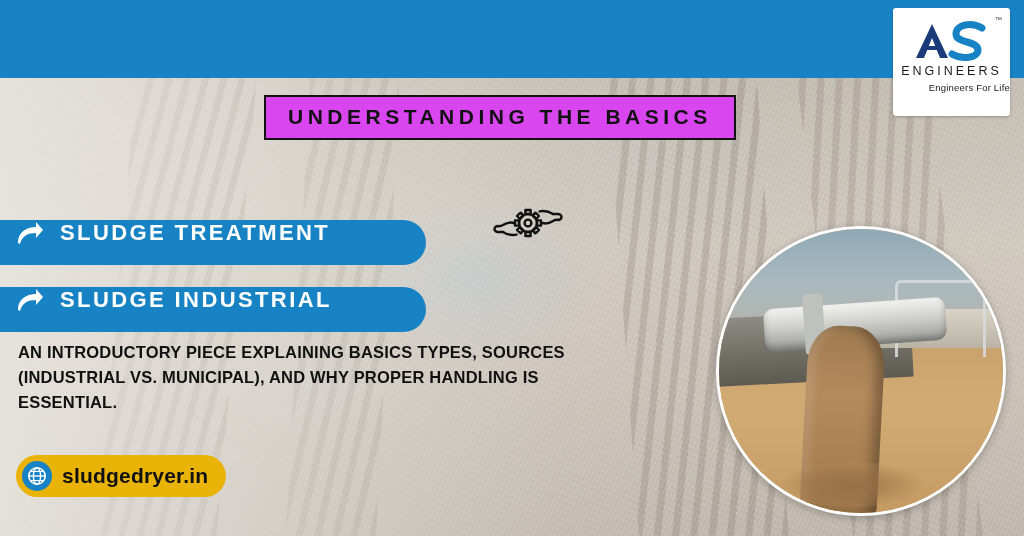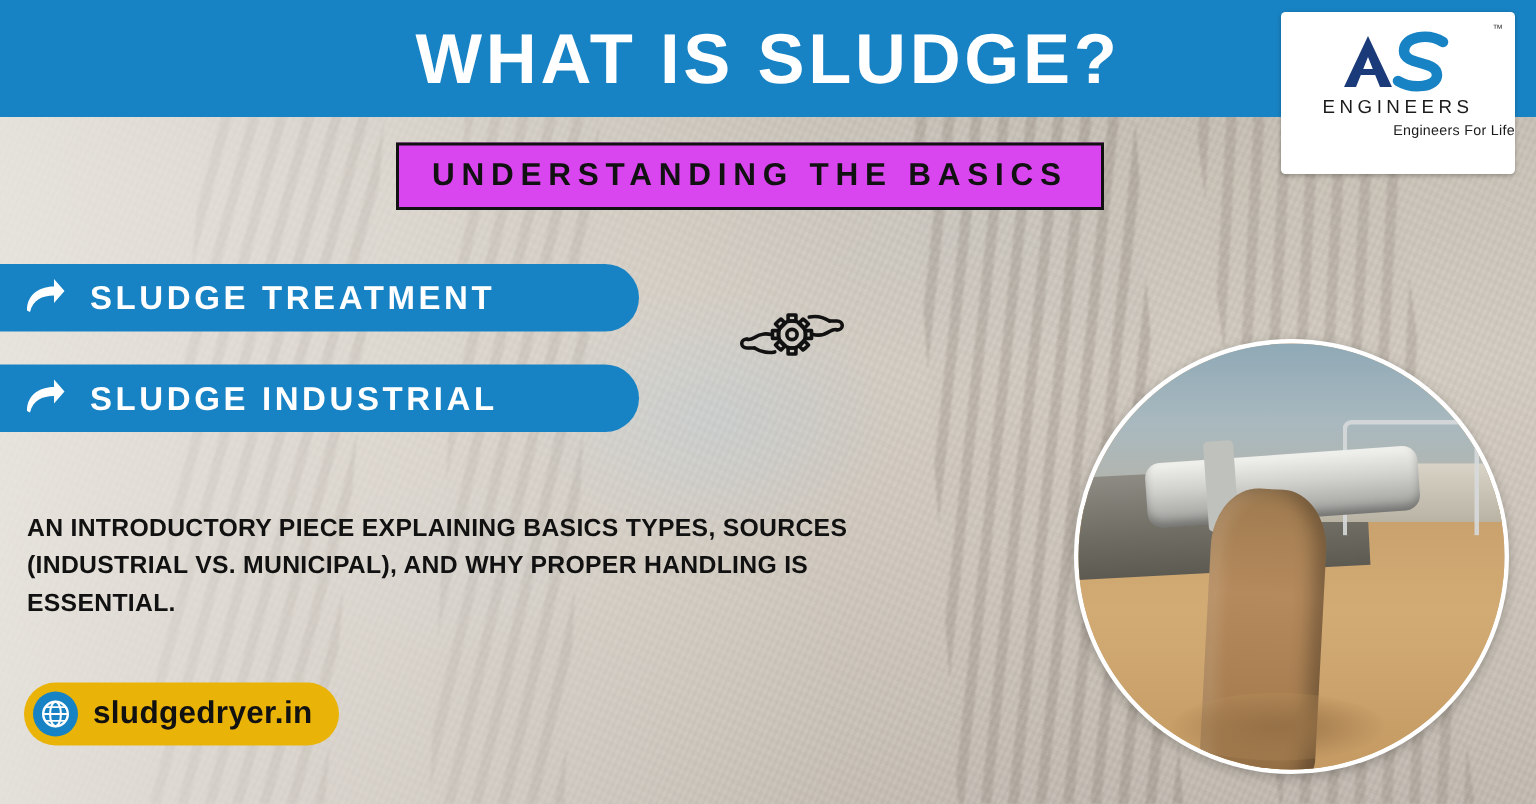--- a/index.html
+++ b/index.html
@@ -83,21 +83,21 @@
     font-size: 47px;
     font-weight: bold;
     letter-spacing: 2.5px;
   }
 
   
   .logo-box {
     position: absolute;
     right: 14px;
     top: 8px;
-    width: 156px;
+    width: 117px;
     height: 108px;
     background: #ffffff;
     border-radius: 3px;
     box-shadow: 0 1px 3px rgba(0,0,0,0.25);
     text-align: center;
   }
   .logo-mark {
     position: relative;
     margin-top: 10px;
     height: 44px;
@@ -141,22 +141,22 @@
 
   
   .pill {
     position: absolute;
     left: 0;
     height: 45px;
     background: #1883c4;
     border-top-right-radius: 24px;
     border-bottom-right-radius: 24px;
     display: flex;
-    align-items: center;
     padding-left: 14px;
+    margin-top: 44px;
   }
   .pill.p1 { top: 176px; width: 412px; }
   .pill.p2 { top: 243px; width: 412px; }
   .pill-icon {
     width: 30px;
     height: 30px;
     margin-right: 16px;
     flex: 0 0 auto;
   }
   .pill-label {
@@ -323,21 +323,20 @@
   <div class="bg-photo">
     <div class="tread t1"></div>
     <div class="tread t2"></div>
     <div class="tread t3"></div>
     <div class="tread t4"></div>
     <div class="grain"></div>
     <div class="veil"></div>
   </div>
 
   <div class="header-band"></div>
-  <div class="header-title">WHAT IS SLUDGE?</div>
 
   <div class="logo-box">
     <div class="logo-tm">™</div>
     <div class="logo-mark">
       <svg width="84" height="44" viewBox="0 0 84 44" xmlns="http://www.w3.org/2000/svg">
         <path d="M6 40 L22 6 L38 40 L30 40 L22 20 L14 40 Z" fill="#1b3a7a"></path>
         <rect x="13" y="28" width="18" height="4" fill="#1b3a7a"></rect>
         <path d="M72 10 C62 4 46 6 46 16 C46 26 68 22 68 32 C68 40 52 42 42 36" stroke="#1883c4" stroke-width="7" fill="none" stroke-linecap="round"></path>
       </svg>
     </div>

